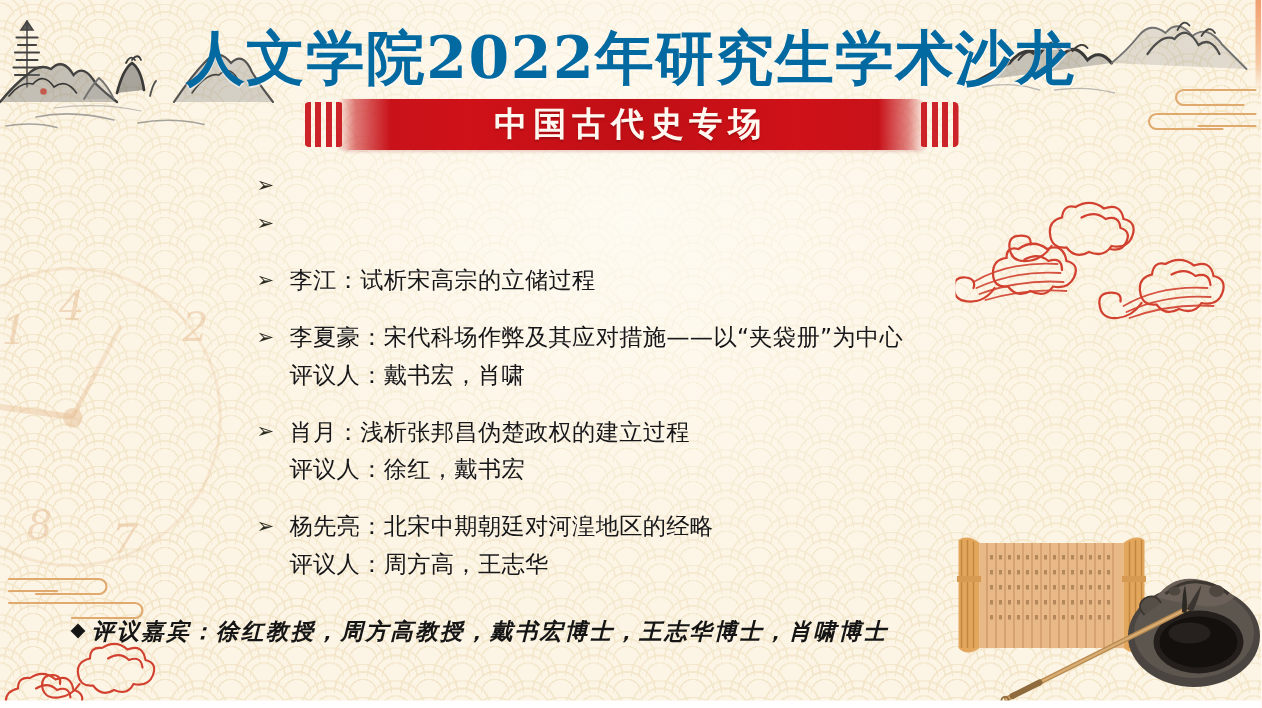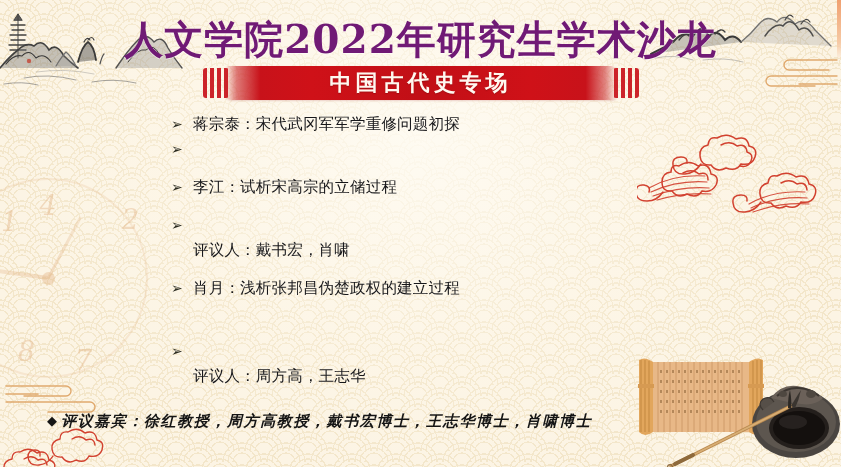--- a/index.html
+++ b/index.html
@@ -75,21 +75,21 @@
 
   
   .objects{position:absolute;right:0;bottom:0;width:210px;height:124px;}
 
   
   .title{
     position:absolute;left:0;right:0;top:17px;
     text-align:center;
     font-family:"DejaVu Serif","Liberation Serif",serif;
     font-size:39px;line-height:44px;font-weight:700;
-    color:#701a75;
+    color:#0369a1;
     letter-spacing:1px;
     text-shadow:0 1px 0 rgba(255,255,255,.55);
     white-space:nowrap;
   }
 
   
   .banner-wrap{
     position:absolute;left:0;right:0;top:62px;
     display:flex;justify-content:center;align-items:center;
     height:42px;
@@ -419,57 +419,59 @@
     <div class="banner">
       <span class="banner-text">中国古代史专场</span>
     </div>
   </div>
 
   <div class="list">
 
     <div class="entry">
       <div class="row">
         <span class="arrow">➢</span>
-        <span class="row-text">蒋宗泰：宋代武冈军军学重修问题初探</span>
       </div>
       <div class="row">
         <span class="arrow">➢</span>
       </div>
     </div>
 
     <div class="entry">
       <div class="row">
         <span class="arrow">➢</span>
         <span class="row-text">李江：试析宋高宗的立储过程</span>
       </div>
     </div>
 
     <div class="entry">
       <div class="row">
         <span class="arrow">➢</span>
+        <span class="row-text">李夏豪：宋代科场作弊及其应对措施——以“夹袋册”为中心</span>
       </div>
       <div class="row">
         <span class="arrow blank">➢</span>
         <span class="row-text">评议人：戴书宏，肖啸</span>
       </div>
     </div>
 
     <div class="entry">
       <div class="row">
         <span class="arrow">➢</span>
         <span class="row-text">肖月：浅析张邦昌伪楚政权的建立过程</span>
       </div>
       <div class="row">
         <span class="arrow blank">➢</span>
+        <span class="row-text">评议人：徐红，戴书宏</span>
       </div>
     </div>
 
     <div class="entry">
       <div class="row">
         <span class="arrow">➢</span>
+        <span class="row-text">杨先亮：北宋中期朝廷对河湟地区的经略</span>
       </div>
       <div class="row">
         <span class="arrow blank">➢</span>
         <span class="row-text">评议人：周方高，王志华</span>
       </div>
     </div>
 
   </div>
 
   <div class="footer">

